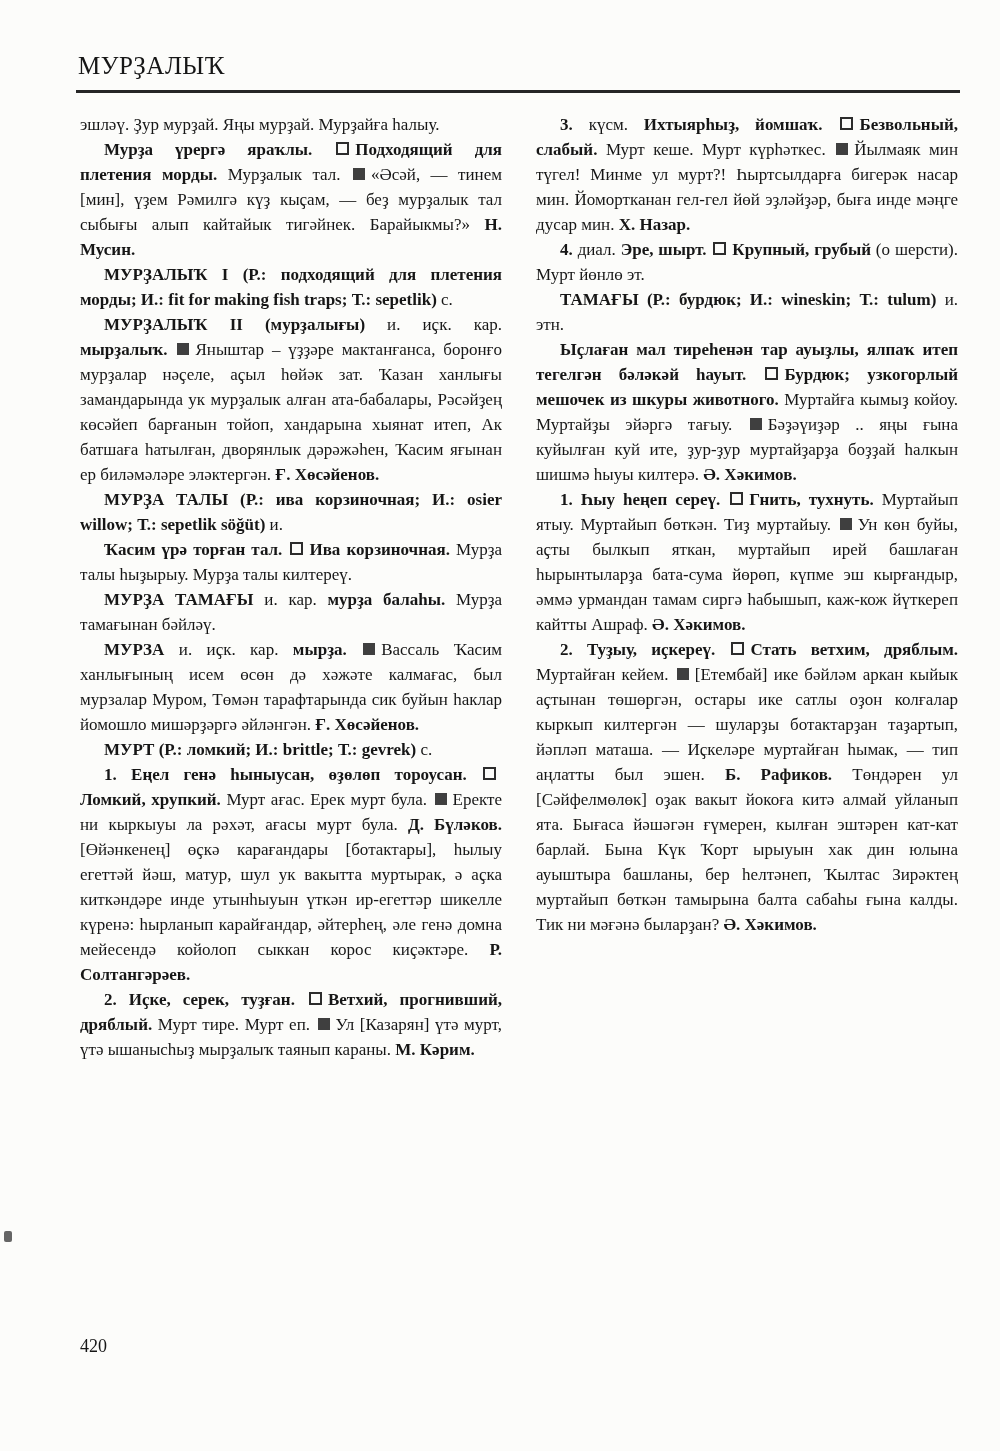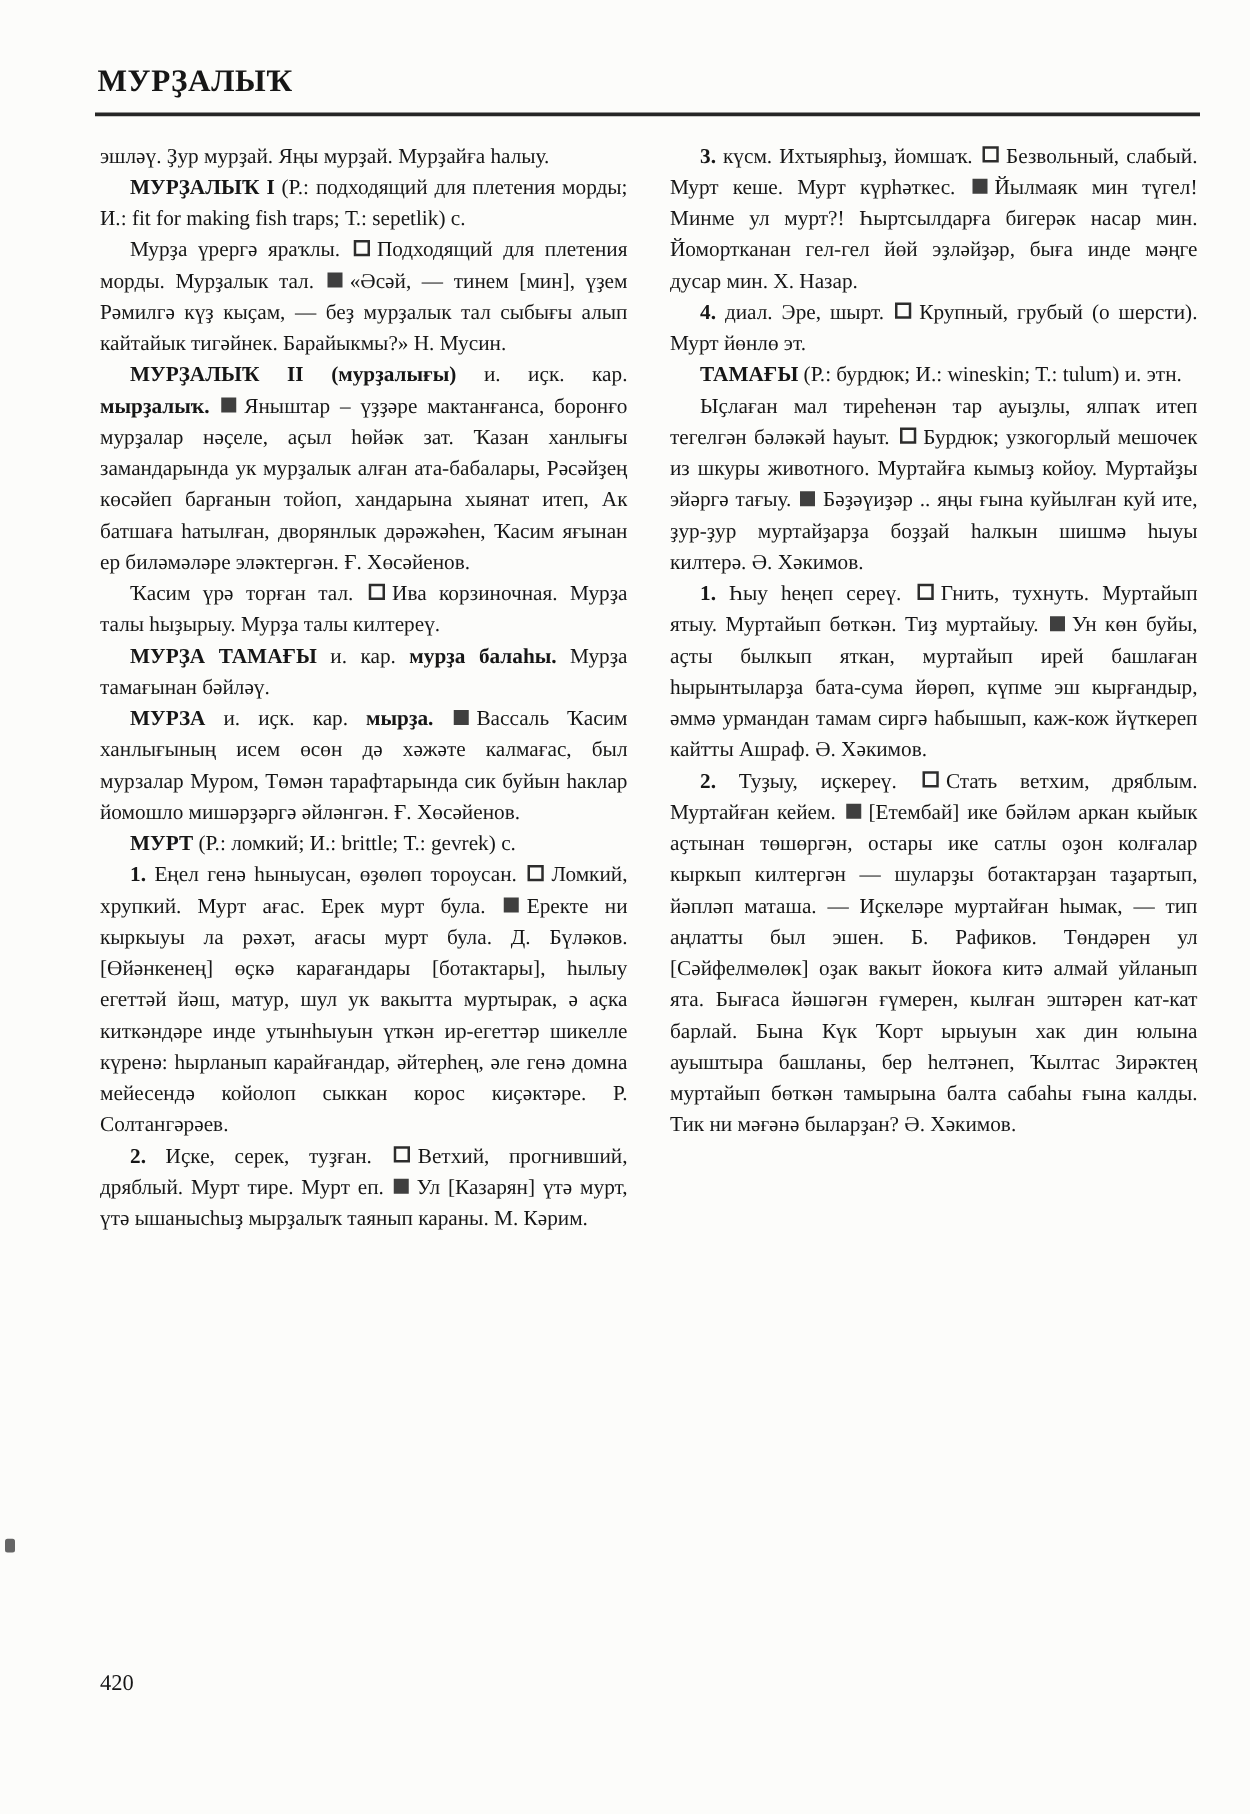--- a/index.html
+++ b/index.html
@@ -7,40 +7,40 @@
     position:relative;
     width:1000px;height:1451px;
     margin:0 auto;
     background:#fcfcfa;
     font-family:"Liberation Serif","DejaVu Serif",serif;
     color:#161616;
     overflow:hidden;
   }
   .running-head{
     position:absolute;left:78px;top:52px;
-    font-weight:700;font-size:25px;letter-spacing:.5px;
+    font-weight:400;font-size:25px;letter-spacing:.5px;
   }
   .head-rule{
     position:absolute;left:76px;top:90px;width:884px;height:3px;
     background:#262626;
   }
   .text-block{
     position:absolute;left:80px;top:112px;width:878px;
     display:flex;gap:34px;
   }
   .column{
     width:422px;
     font-size:17px;line-height:25px;
     text-align:justify;
     overflow:hidden;
     max-height:1218px;
   }
   .para{margin:0;text-indent:24px;}
   .para.noindent{text-indent:0;}
-  .r-n{font-style:normal;font-weight:400;}
+  .r-n{font-style:normal;font-weight:700;}
   .r-i{font-weight:400;}
   .r-b{font-style:normal;font-weight:700;}
   .sq{
     display:inline-block;width:12px;height:12px;
     background:#3f3f3f;margin:0 6px 0 2px;
   }
   .wsq{
     display:inline-block;width:13px;height:13px;
     border:2px solid #2c2c2c;box-sizing:border-box;
     margin:0 6px 0 2px;background:transparent;
@@ -56,23 +56,24 @@
 </style>
 </head>
 <body>
 
 <div class="page">
   <div class="running-head">МУРҘАЛЫҠ</div>
   <div class="head-rule"></div>
   <div class="text-block">
     <div class="column" id="col-left">
         <p class="para noindent"><span class="r-i">эшләү. Ҙур мурҙай. Яңы мурҙай. Мурҙайға һалыу.</span></p>
+        <p class="para"><span class="r-n">Мурҙа үрергә яраҡлы. </span><span class="wsq"></span><span class="r-n">Подходящий для плетения морды. </span><span class="r-i">Мурҙалык тал. </span><span class="sq"></span><span class="r-i">«Әсәй, — тинем [мин], үҙем Рәмилгә күҙ кыҫам, — беҙ мурҙалык тал сыбығы алып кайтайык тигәйнек. Барайыкмы?» </span><span class="r-n">Н. Мусин.</span></p>
         <p class="para"><span class="r-b">МУРҘАЛЫҠ I </span><span class="r-n">(Р.: подходящий для плетения морды; И.: fit for making fish traps; Т.: sepetlik) </span><span class="r-i">с.</span></p>
-        <p class="para"><span class="r-n">Мурҙа үрергә яраҡлы. </span><span class="wsq"></span><span class="r-n">Подходящий для плетения морды. </span><span class="r-i">Мурҙалык тал. </span><span class="sq"></span><span class="r-i">«Әсәй, — тинем [мин], үҙем Рәмилгә күҙ кыҫам, — беҙ мурҙалык тал сыбығы алып кайтайык тигәйнек. Барайыкмы?» </span><span class="r-n">Н. Мусин.</span></p>
         <p class="para"><span class="r-b">МУРҘАЛЫҠ II (мурҙалығы) </span><span class="r-i">и. иҫк. кар. </span><span class="r-b">мырҙалыҡ. </span><span class="sq"></span><span class="r-i">Яныштар – үҙҙәре мактанғанса, боронғо мурҙалар нәҫеле, аҫыл һөйәк зат. Ҡазан ханлығы замандарында ук мурҙалык алған ата-бабалары, Рәсәйҙең көсәйеп барғанын тойоп, хандарына хыянат итеп, Ак батшаға һатылған, дворянлык дәрәжәһен, Ҡасим яғынан ер биләмәләре эләктергән. </span><span class="r-n">Ғ. Хөсәйенов.</span></p>
+        <p class="para"><span class="r-b">МУРҘА ТАЛЫ </span><span class="r-n">(Р.: ива корзиночная; И.: osier willow; Т.: sepetlik söğüt) </span><span class="r-i">и.</span></p>
         <p class="para"><span class="r-n">Ҡасим үрә торған тал. </span><span class="wsq"></span><span class="r-n">Ива корзиночная. </span><span class="r-i">Мурҙа талы һыҙырыу. Мурҙа талы килтереү.</span></p>
         <p class="para"><span class="r-b">МУРҘА ТАМАҒЫ </span><span class="r-i">и. кар. </span><span class="r-b">мурҙа балаһы. </span><span class="r-i">Мурҙа тамағынан бәйләү.</span></p>
         <p class="para"><span class="r-b">МУРЗА </span><span class="r-i">и. иҫк. кар. </span><span class="r-b">мырҙа. </span><span class="sq"></span><span class="r-i">Вассаль Ҡасим ханлығының исем өсөн дә хәжәте калмағас, был мурзалар Муром, Төмән тарафтарында сик буйын һаклар йомошло мишәрҙәргә әйләнгән. </span><span class="r-n">Ғ. Хөсәйенов.</span></p>
         <p class="para"><span class="r-b">МУРТ </span><span class="r-n">(Р.: ломкий; И.: brittle; Т.: gevrek) </span><span class="r-i">с.</span></p>
         <p class="para"><span class="r-b">1. </span><span class="r-n">Еңел генә һыныусан, өҙөлөп тороусан. </span><span class="wsq"></span><span class="r-n">Ломкий, хрупкий. </span><span class="r-i">Мурт ағас. Ерек мурт була. </span><span class="sq"></span><span class="r-i">Еректе ни кыркыуы ла рәхәт, ағасы мурт була. </span><span class="r-n">Д. Бүләков. </span><span class="r-i">[Өйәнкенең] өҫкә карағандары [ботактары], һылыу егеттәй йәш, матур, шул ук вакытта муртырак, ә аҫка киткәндәре инде утынһыуын үткән ир-егеттәр шикелле күренә: һырланып карайғандар, әйтерһең, әле генә домна мейесендә койолоп сыккан корос киҫәктәре. </span><span class="r-n">Р. Солтангәрәев.</span></p>
         <p class="para"><span class="r-b">2. </span><span class="r-n">Иҫке, серек, туҙған. </span><span class="wsq"></span><span class="r-n">Ветхий, прогнивший, дряблый. </span><span class="r-i">Мурт тире. Мурт еп. </span><span class="sq"></span><span class="r-i">Ул [Казарян] үтә мурт, үтә ышанысһыҙ мырҙалыҡ таянып караны. </span><span class="r-n">М. Кәрим.</span></p>
       </div>
     <div class="column" id="col-right">
         <p class="para"><span class="r-b">3. </span><span class="r-i">күсм. </span><span class="r-n">Ихтыярһыҙ, йомшаҡ. </span><span class="wsq"></span><span class="r-n">Безвольный, слабый. </span><span class="r-i">Мурт кеше. Мурт күрһәткес. </span><span class="sq"></span><span class="r-i">Йылмаяк мин түгел! Минме ул мурт?! Һыртсылдарға бигерәк насар мин. Йомортканан гел-гел йөй эҙләйҙәр, быға инде мәңге дусар мин. </span><span class="r-n">Х. Назар.</span></p>
         <p class="para"><span class="r-b">4. </span><span class="r-i">диал. </span><span class="r-n">Эре, шырт. </span><span class="wsq"></span><span class="r-n">Крупный, грубый </span><span class="r-i">(о шерсти). Мурт йөнлө эт.</span></p>

